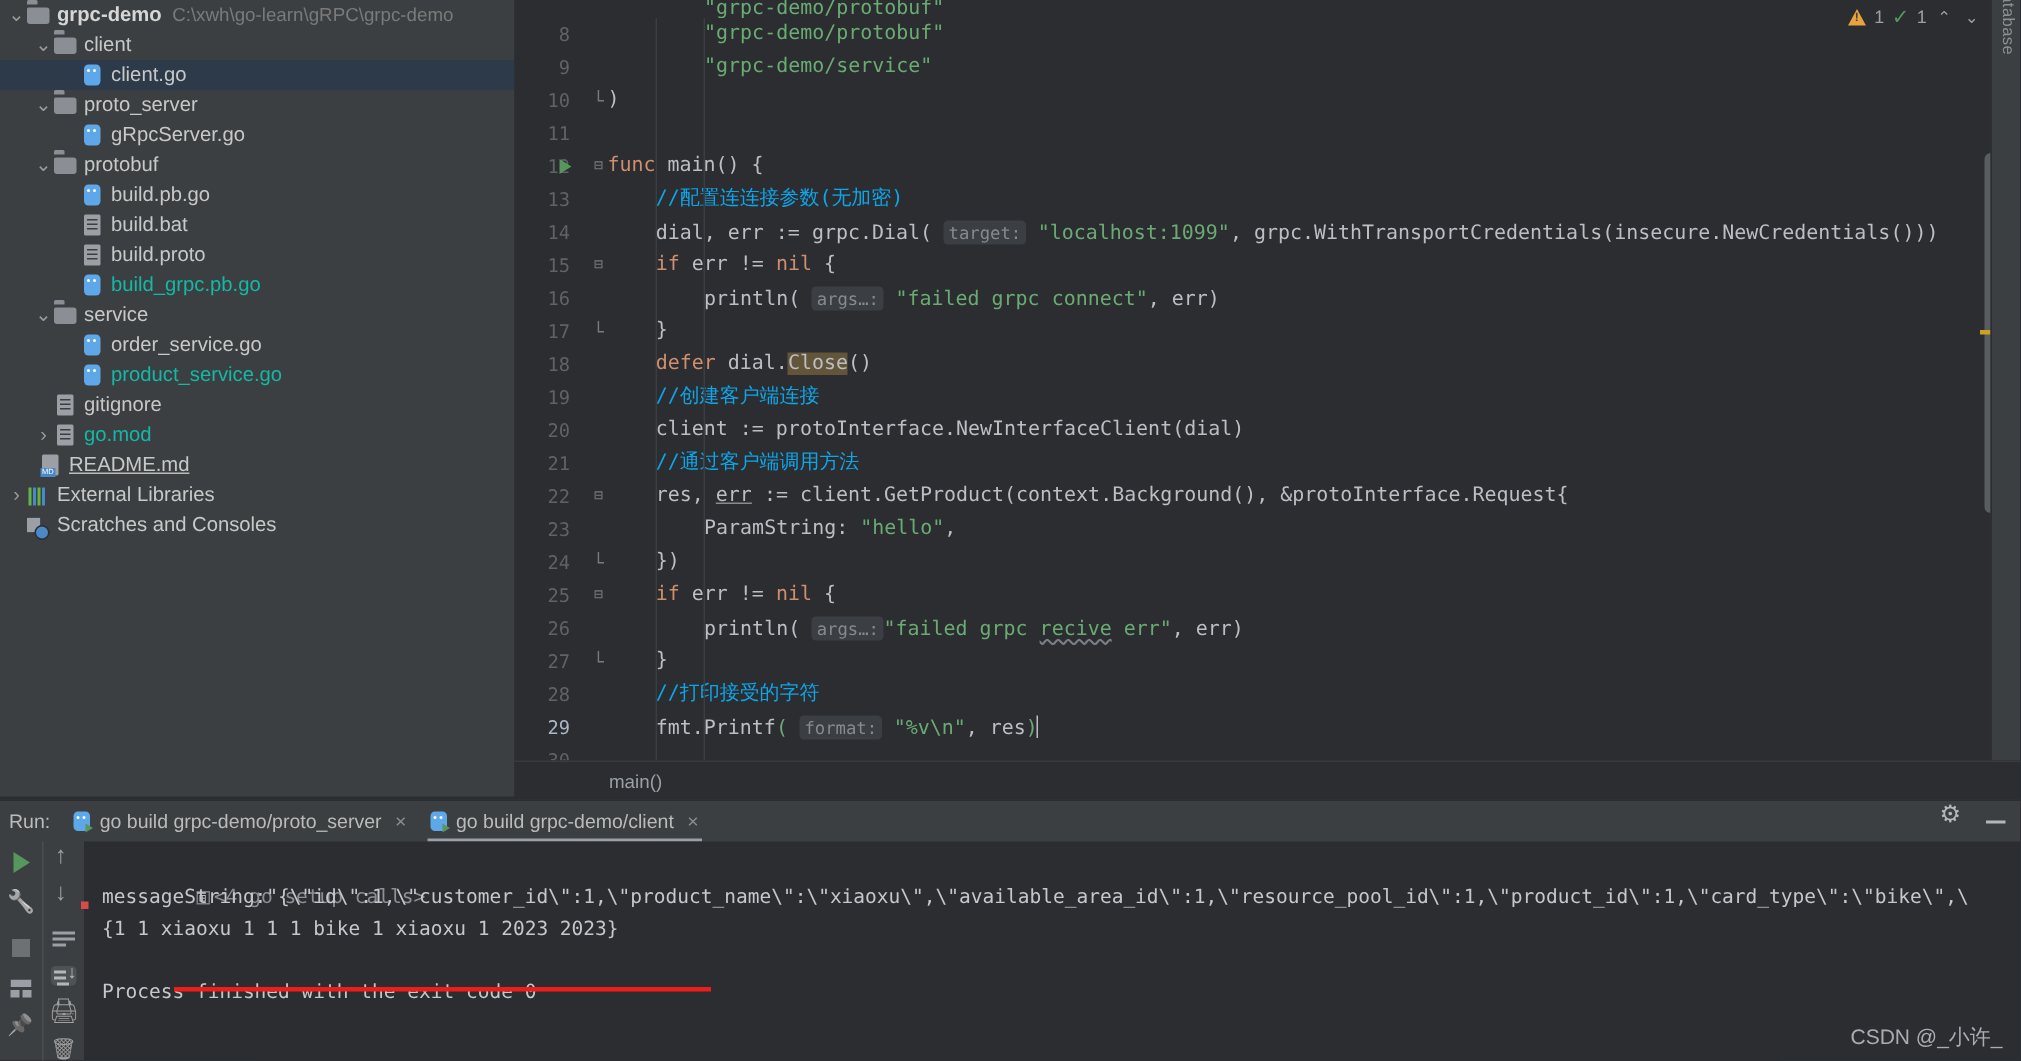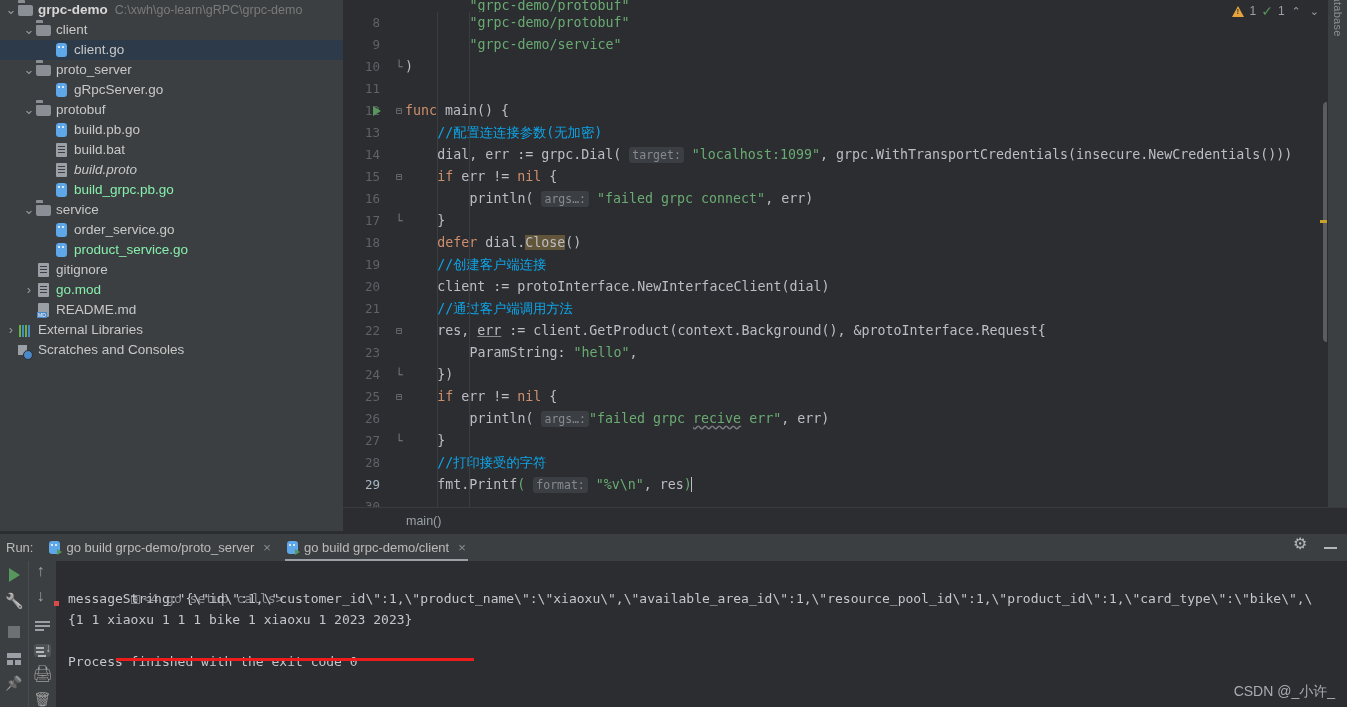--- a/index.html
+++ b/index.html
@@ -30,21 +30,21 @@
   }
   .twisty.spacer { visibility: hidden; }
   .tree-icon {
     width: 16px; min-width: 16px; height: 16px; margin-right: 4px;
     position: relative; display: inline-block;
   }
   .tree-label { font-size: 13.5px; }
   .tree-label.bold { font-weight: bold; color: #d6d6d6; }
   .tree-path { color: #7a7a7a; font-size: 12.5px; margin-left: 7px; }
   .lbl-default { color: #c8c8c8; }
-  .lbl-blue { color: #86efac; }
+  .lbl-blue { color: #14b8a6; }
 
   
   .ic-folder {
     background: #8a8f95; border-radius: 1px 2px 2px 2px;
     width: 15px; height: 11px; margin-top: 3px;
   }
   .ic-folder::before {
     content: ""; position: absolute; left: 0; top: -2px;
     width: 7px; height: 3px; background: #8a8f95; border-radius: 1px 1px 0 0;
   }
@@ -419,21 +419,21 @@
         </span>
         <span class="tree-label lbl-default">build.pb.go</span>
       </div>
       <div class="tree-row" style="padding-left: 40px;">
         <span class="twisty spacer"></span>
         <span class="tree-icon">
           <span class="ic-doc" style="display: block;"></span>
         </span>
         <span class="tree-label lbl-default">build.bat</span>
       </div>
-      <div class="tree-row" style="padding-left: 40px; font-style: italic;">
+      <div class="tree-row" style="padding-left: 40px;">
         <span class="twisty spacer"></span>
         <span class="tree-icon">
           <span class="ic-doc" style="display: block;"></span>
         </span>
         <span class="tree-label lbl-default">build.proto</span>
       </div>
       <div class="tree-row" style="padding-left: 40px;">
         <span class="twisty spacer"></span>
         <span class="tree-icon">
           <span class="ic-go" style="display: block;"></span>
@@ -468,21 +468,21 @@
         </span>
         <span class="tree-label lbl-default">gitignore</span>
       </div>
       <div class="tree-row" style="padding-left: 22px;">
         <span class="twisty" style="font-size: 13px;">›</span>
         <span class="tree-icon">
           <span class="ic-doc" style="display: block;"></span>
         </span>
         <span class="tree-label lbl-blue">go.mod</span>
       </div>
-      <div class="tree-row" style="padding-left: 22px;">
+      <div class="tree-row" style="padding-left: 12px; text-decoration: underline;">
         <span class="twisty spacer"></span>
         <span class="tree-icon">
           <span class="ic-md" style="display: block;"></span>
         </span>
         <span class="tree-label lbl-default">README.md</span>
       </div>
       <div class="tree-row" style="padding-left: 4px;">
         <span class="twisty" style="font-size: 13px;">›</span>
         <span class="tree-icon">
           <span class="ic-lib" style="display: block;"></span>

